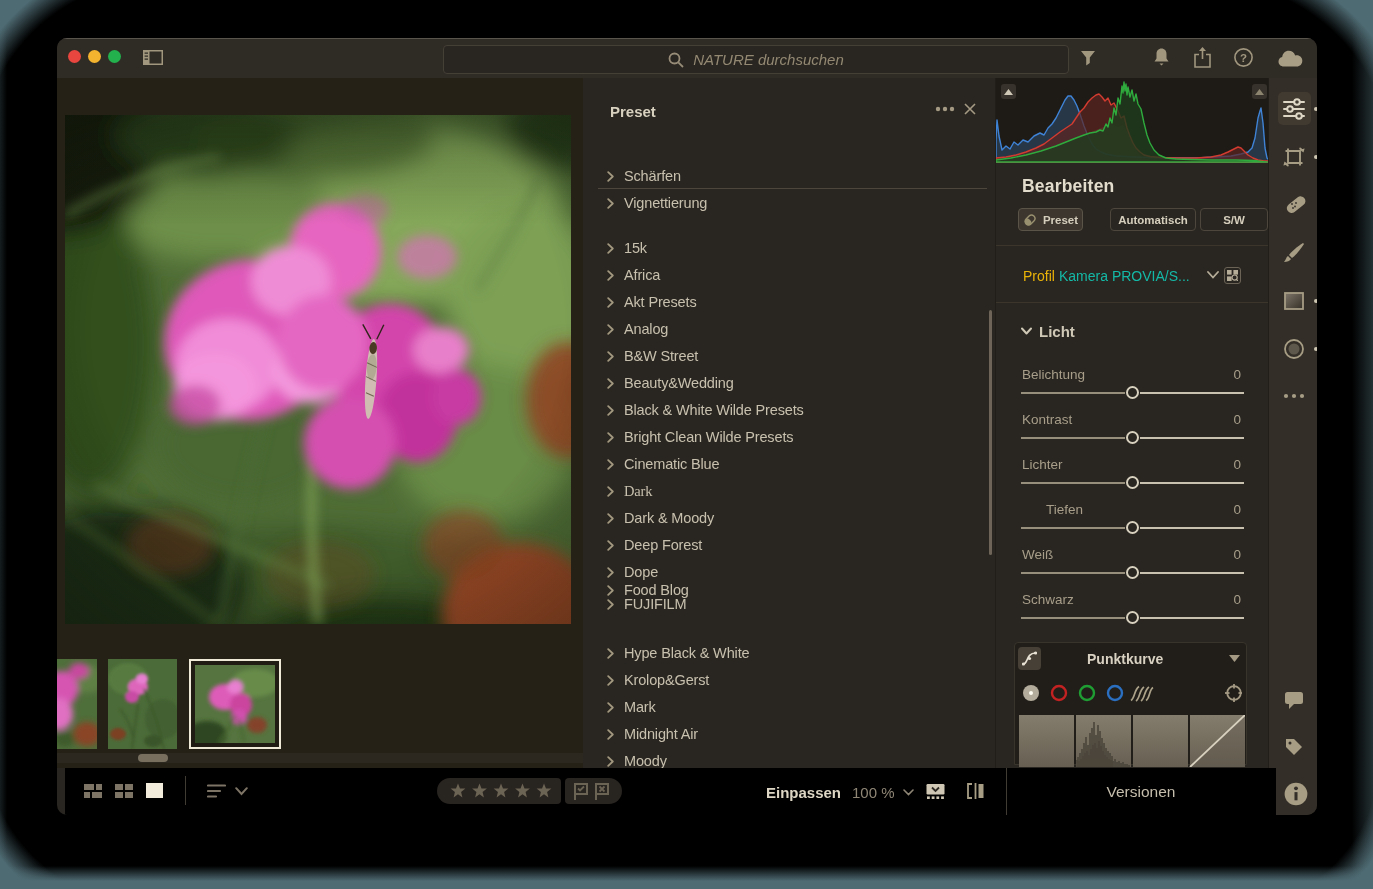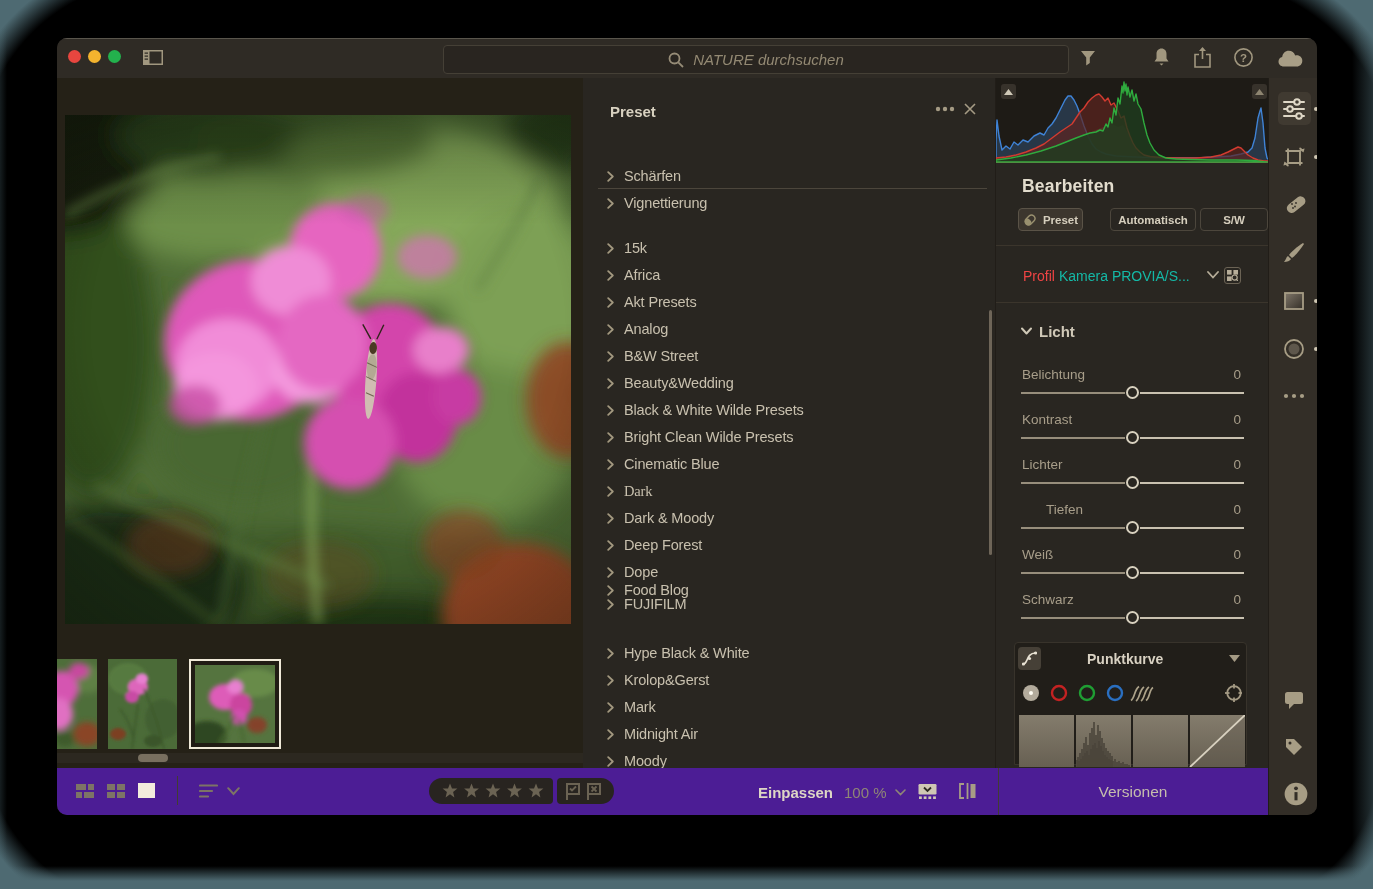--- a/index.html
+++ b/index.html
@@ -27,21 +27,21 @@
   .sval { position:absolute; right:27px; font-size:13.5px; color:#a89e8a; }
   .track { position:absolute; left:25px; width:223px; height:2px; }
   .trl { position:absolute; left:0; top:0; width:104px; height:2px; background:#978e7c; }
   .trr { position:absolute; left:119px; top:0; width:104px; height:2px; background:#c9c1b0; }
   .thumb { position:absolute; left:105px; width:13px; height:13px; border-radius:50%;
            background:#292621; border:2.3px solid #d8d1bf; top:-6px; }
   
   .toolbar { position:absolute; left:1211px; top:40px; width:49px; height:737px; background:#332e27; border-left:1px solid #211d18; }
   .tool { position:absolute; left:13px; width:24px; height:24px; }
   
-  .bottombar { position:absolute; left:0; top:730px; width:1211px; height:47px; background:#4c1d95; }
+  .bottombar { position:absolute; left:8px; top:730px; width:1211px; height:47px; background:#000000; }
 </style>
 </head>
 <body>
   <div class="abs" style="left:0;top:0;width:160px;height:160px;background:radial-gradient(circle at 160px 160px, rgba(78,106,114,0) 180px, #4e6a72 206px);"></div>
   <div class="abs" style="left:1203px;top:0;width:170px;height:170px;background:radial-gradient(circle at 0px 170px, rgba(78,106,114,0) 190px, #4e6a72 216px);"></div>
   <div class="abs" style="left:0;top:739px;width:150px;height:150px;background:radial-gradient(circle at 150px 0px, rgba(78,106,114,0) 165px, #4e6a72 191px);"></div>
   <div class="abs" style="left:1233px;top:760px;width:140px;height:129px;background:radial-gradient(circle at 0px 0px, rgba(78,106,114,0) 145px, #4e6a72 172px);"></div>
   <div class="abs" style="left:0;top:864px;width:1373px;height:25px;background:linear-gradient(to bottom, rgba(78,106,114,0) 2px, #4e6a72 17px);"></div>
   <div class="abs" style="left:1352px;top:0;width:21px;height:889px;background:linear-gradient(to right, rgba(78,106,114,0) 0, rgba(78,106,114,0.45) 100%);"></div>
   <div class="abs" style="left:0;top:0;width:7px;height:889px;background:linear-gradient(to left, rgba(78,106,114,0) 0, rgba(78,106,114,0.28) 100%);"></div>
@@ -345,21 +345,21 @@
         <svg width="14" height="14" viewBox="0 0 14 14" style="margin-right:6px;">
           <g transform="rotate(-45 7 7)">
             <rect x="1.5" y="3.6" width="11" height="6.8" rx="3.4" fill="none" stroke="#99906f" stroke-width="1.4"></rect>
             <rect x="1.5" y="3.6" width="5.5" height="6.8" rx="2.7" fill="#99906f"></rect>
           </g>
         </svg>Preset</div>
       <div class="ebtn" style="left:114px;top:130px;width:86px;">Automatisch</div>
       <div class="ebtn" style="left:204px;top:130px;width:68px;">S/W</div>
       <div class="abs" style="left:0;top:167px;width:273px;height:1px;background:#3b352c;"></div>
       <div class="abs" style="left:0;top:224px;width:273px;height:1px;background:#3b352c;"></div>
-      <div class="abs" style="left:27px;top:190px;font-size:14px;color:#ef4444;">Profil</div>
+      <div class="abs" style="left:27px;top:190px;font-size:14px;color:#eab308;">Profil</div>
       <div class="abs" style="left:63px;top:190px;font-size:14px;color:#14b8a6;">Kamera PROVIA/S...</div>
       <svg class="abs" style="left:211px;top:193px;" width="12" height="8" viewBox="0 0 12 8">
         <path d="M1 1 L6 6.5 L11 1" fill="none" stroke="#b6ad99" stroke-width="1.8" stroke-linecap="round"></path>
       </svg>
       <div class="abs" style="left:228px;top:189px;width:17px;height:17px;border:1px solid #6b6355;border-radius:3px;">
         <svg style="position:absolute;left:2px;top:2px;" width="11" height="11" viewBox="0 0 11 11">
           <rect x="0" y="0" width="4.6" height="4.6" fill="#b6ad99"></rect>
           <rect x="6.4" y="0" width="4.6" height="4.6" fill="#b6ad99"></rect>
           <rect x="0" y="6.4" width="4.6" height="4.6" fill="#b6ad99"></rect>
           <circle cx="7.6" cy="7.6" r="2.6" fill="none" stroke="#b6ad99" stroke-width="1.2"></circle>

